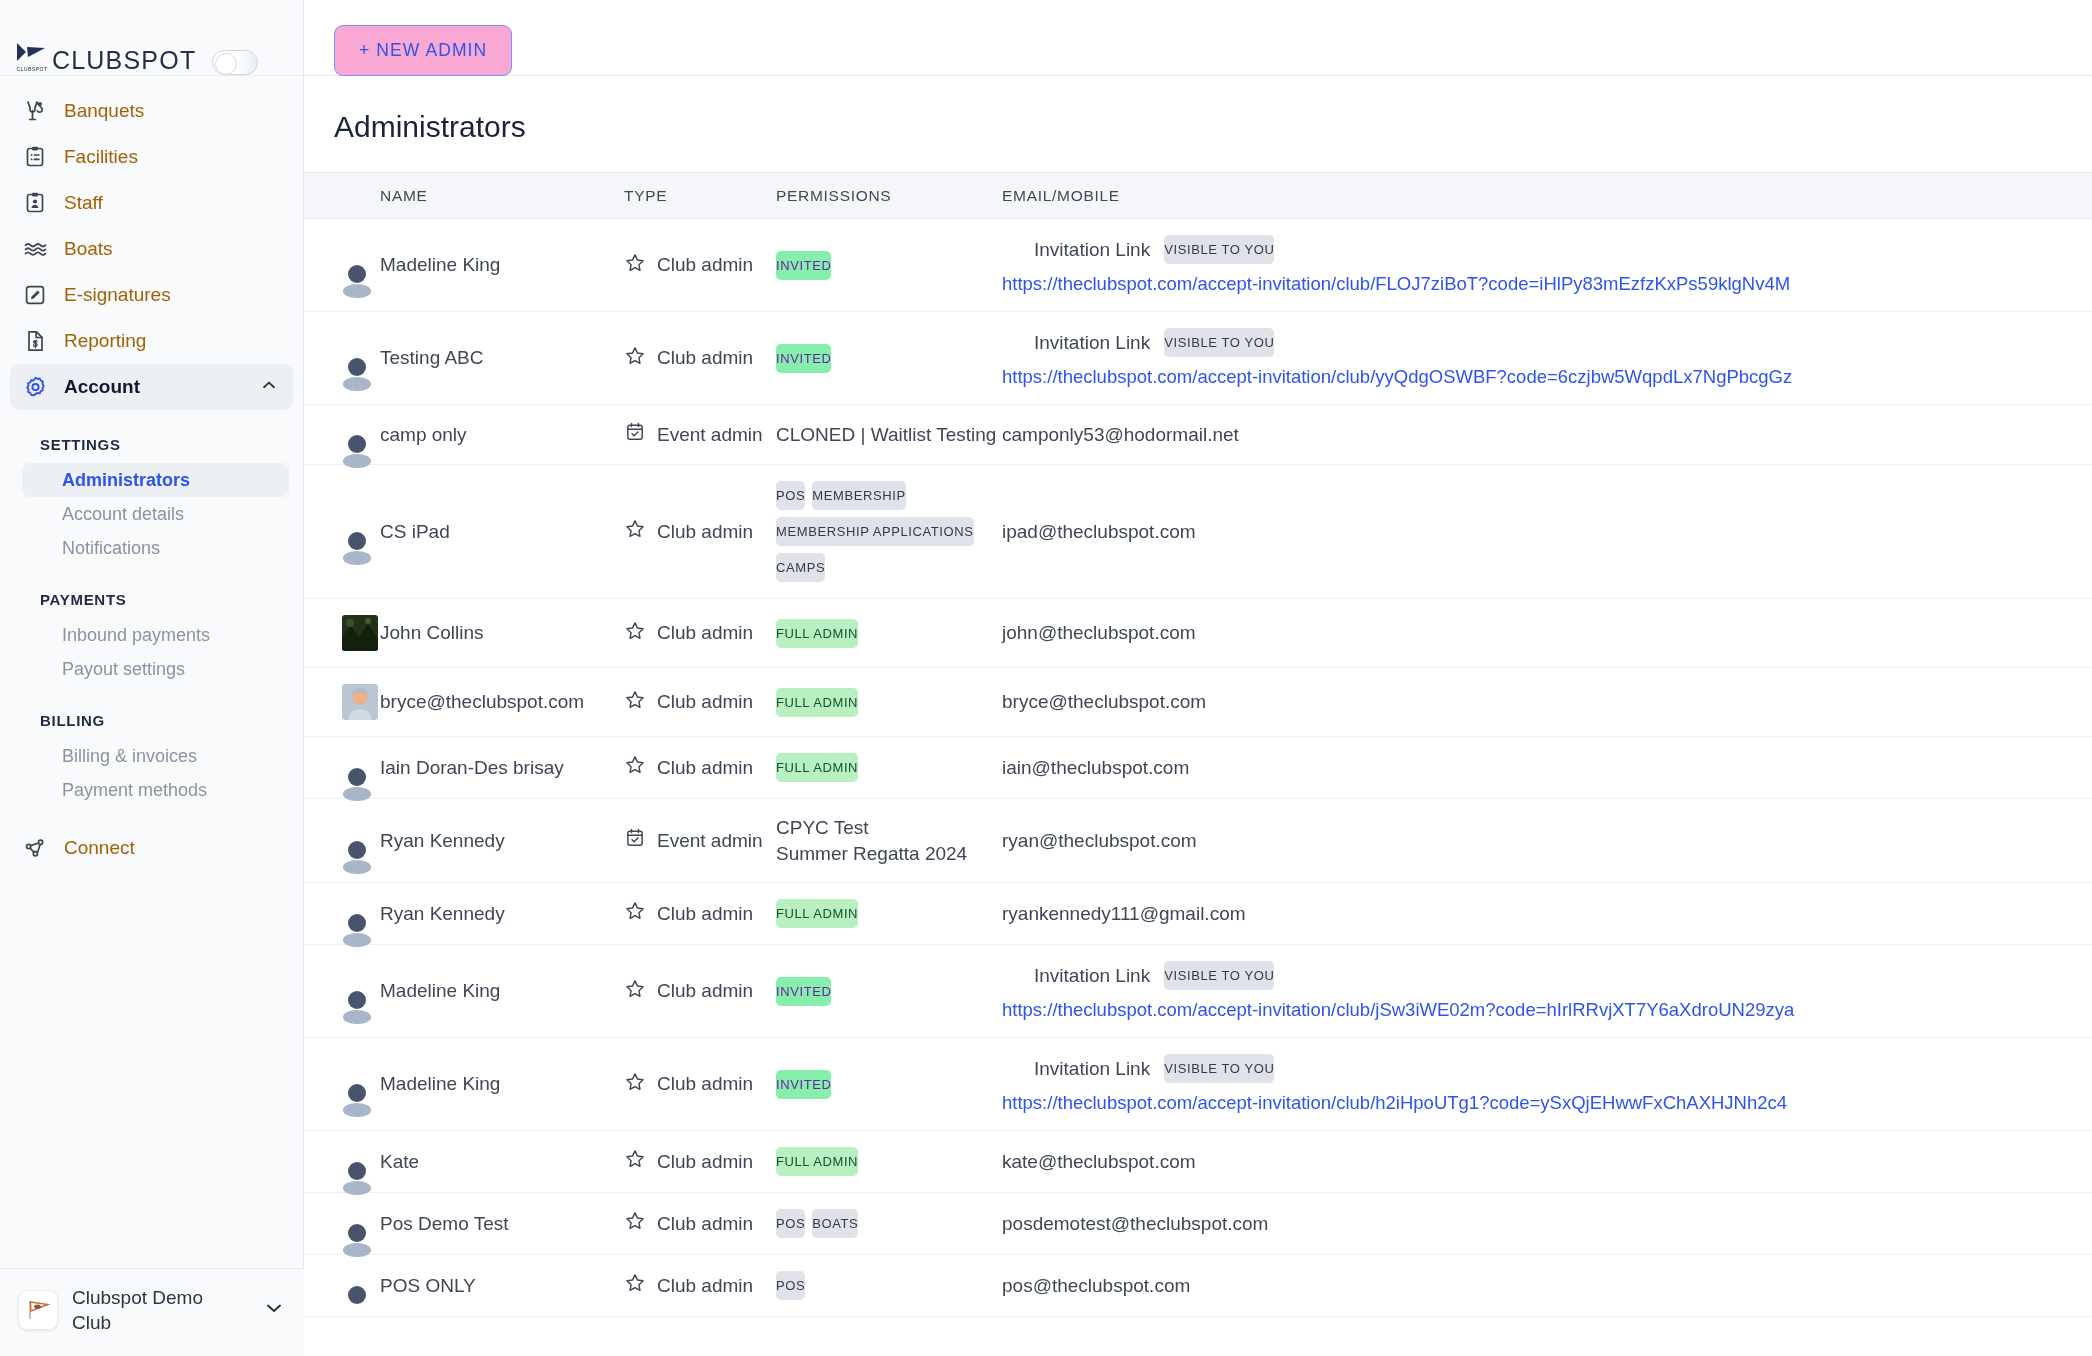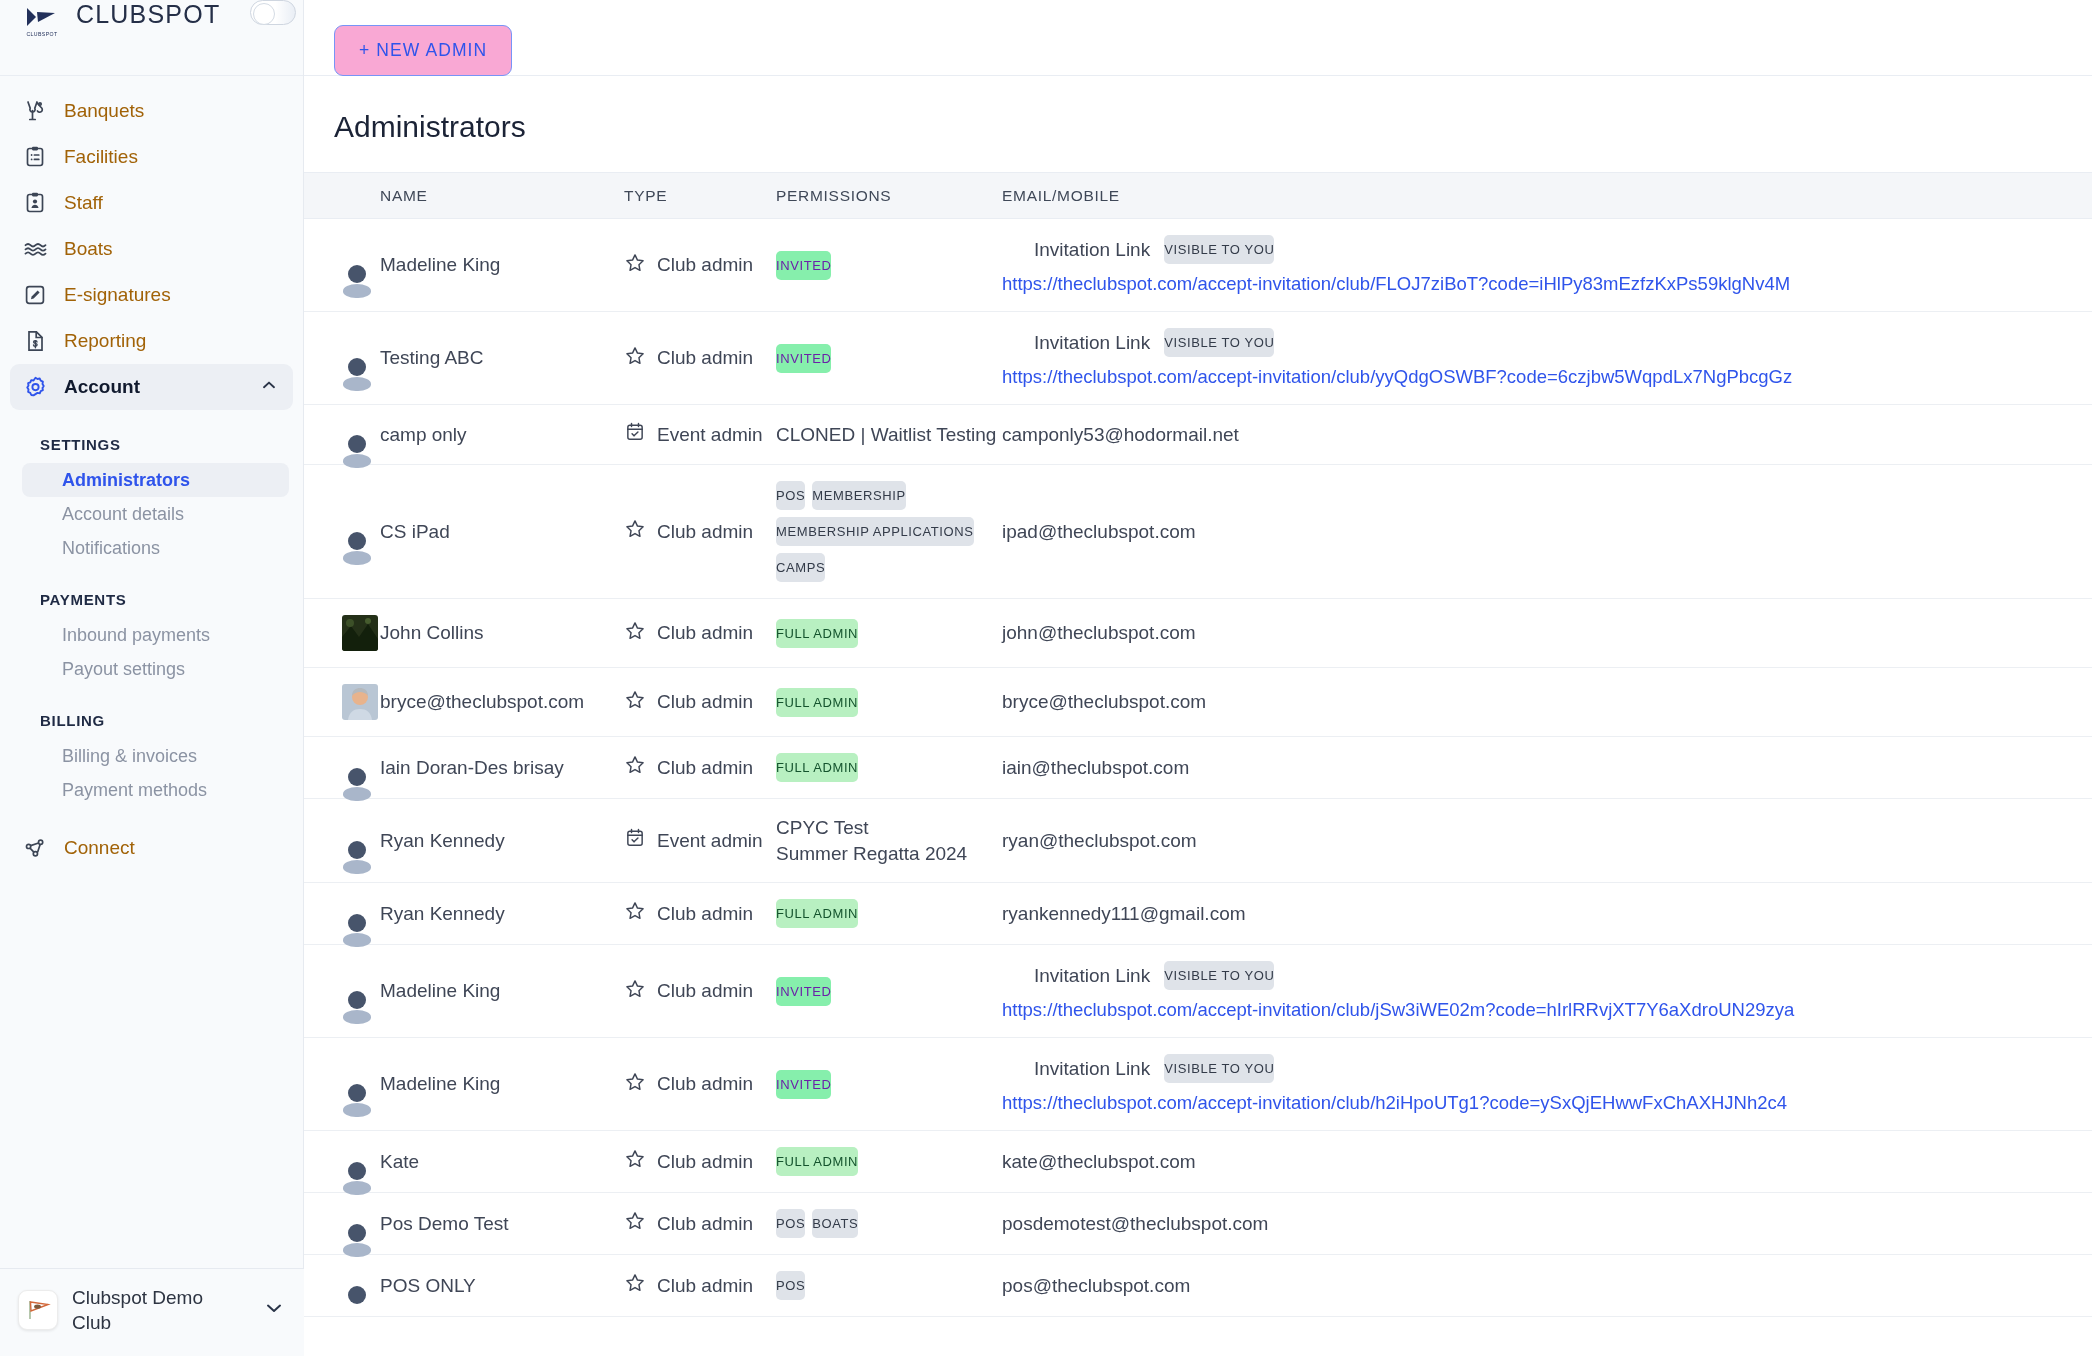--- a/index.html
+++ b/index.html
@@ -13,22 +13,22 @@
 
   
   .sidebar {
     width: 304px; height: 1356px;
     background: #f8fafc;
     border-right: 1px solid #e6eaf0;
     display: flex; flex-direction: column;
     position: relative; flex: 0 0 304px;
   }
   .brand {
-    height: 76px; display: flex; align-items: flex-start;
-    padding-left: 22px; gap: 14px;
+    height: 76px; display: flex; align-items: flex-end;
+    padding-left: 12px; 
     border-bottom: 1px solid #e9edf3;
   }
   .brand-logo { width: 40px; height: 40px; position: relative; }
   .brand-logo svg { display: block; }
   .brand-name {
     font-size: 25px; letter-spacing: 1.2px;
     color: #252f48; font-weight: 400;
   }
   .brand-toggle {
     margin-left: 16px; width: 46px; height: 25px;

